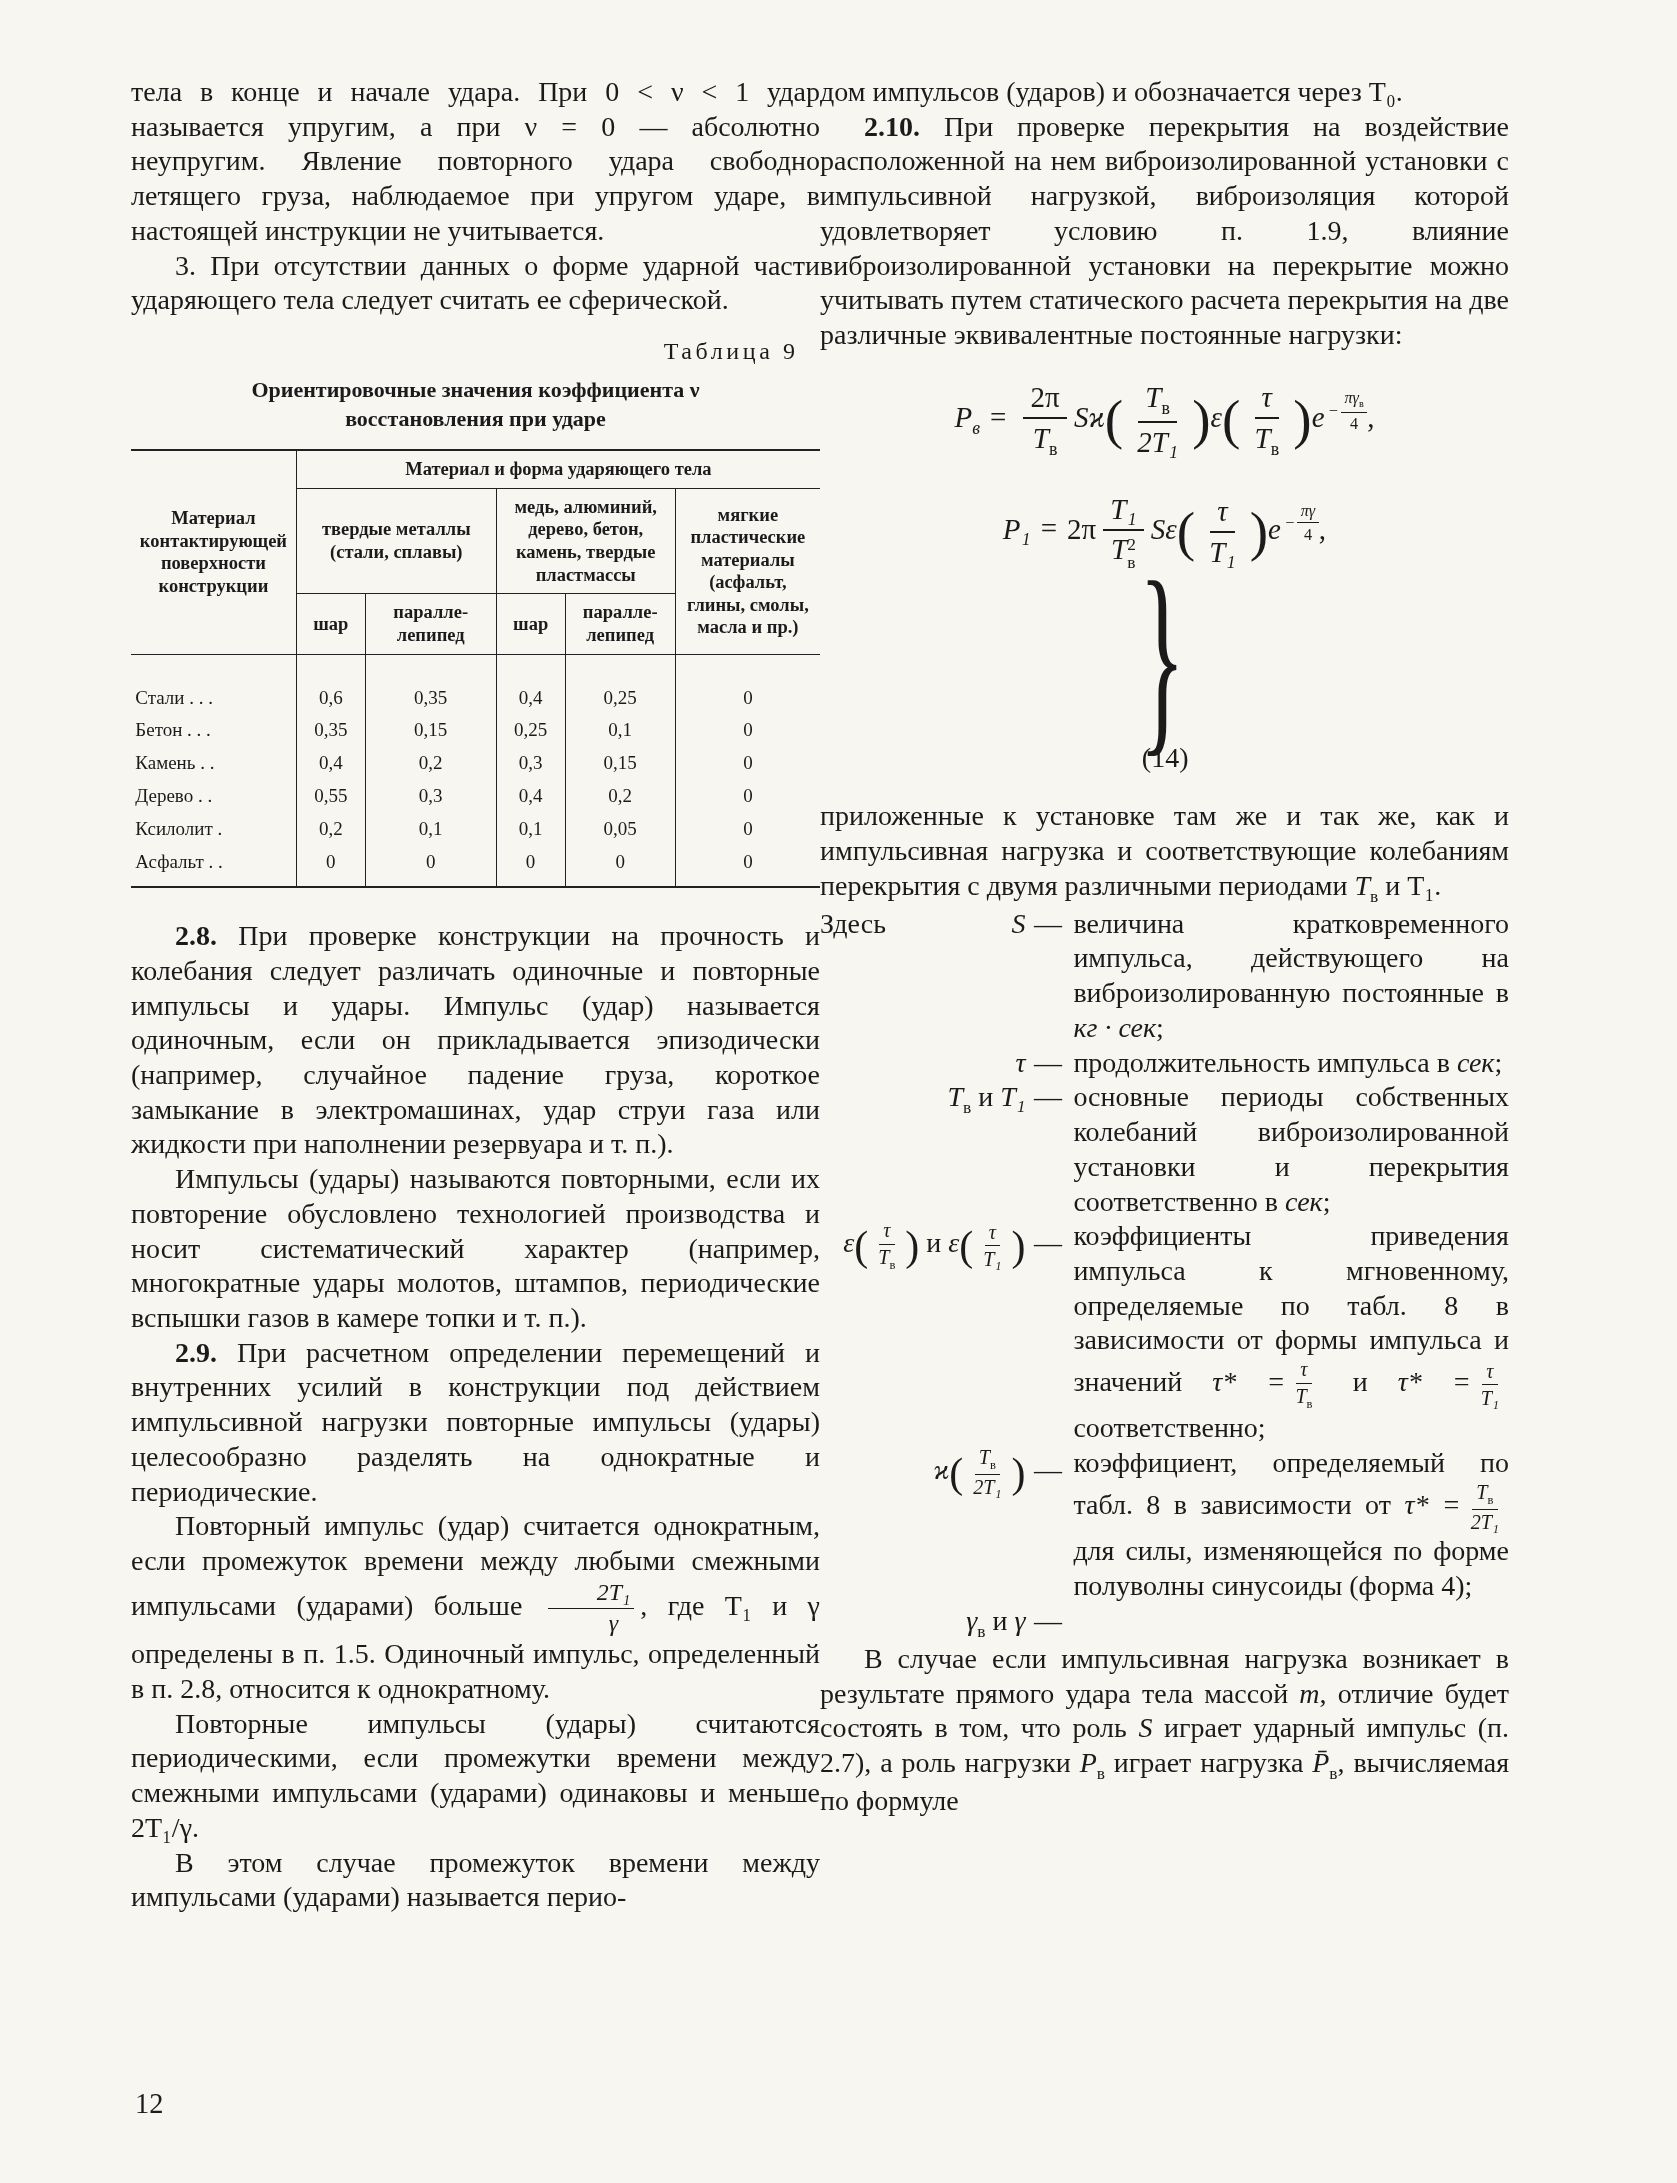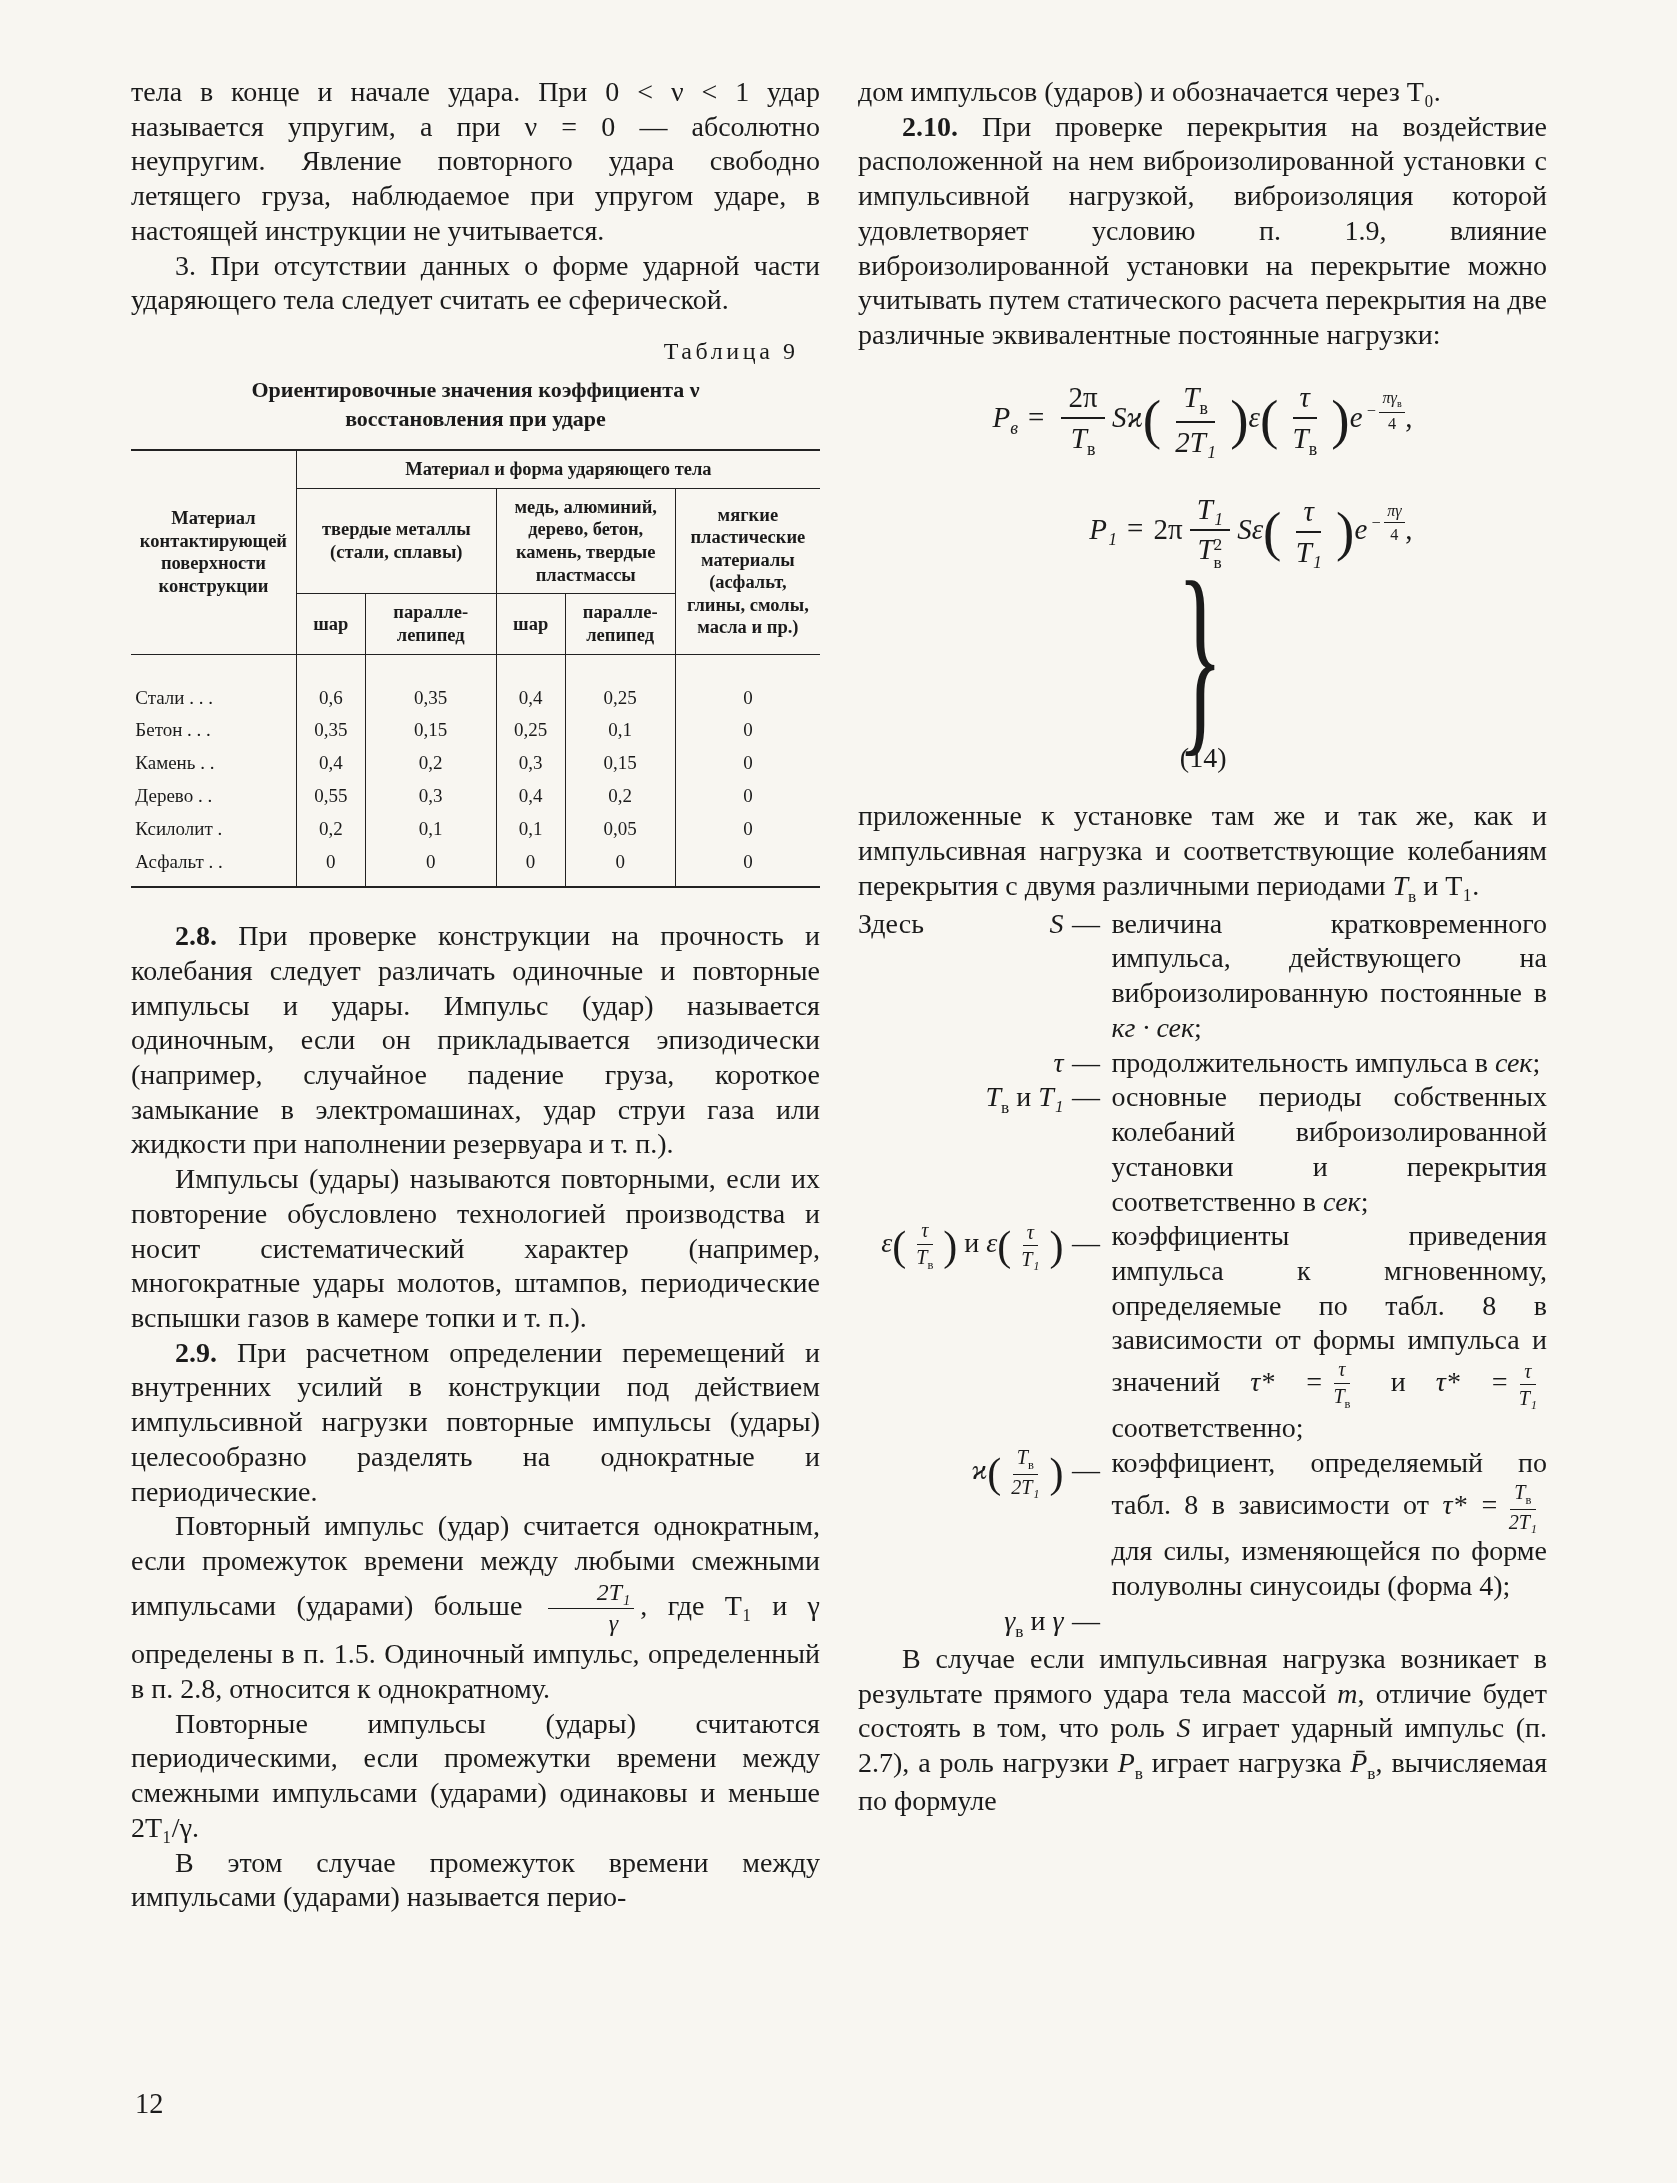--- a/index.html
+++ b/index.html
@@ -2,21 +2,21 @@
 <html style="font-size:11.4px"><head>
 <meta charset="utf-8">
 <style>
   html,body { margin:0; padding:0; }
   body {
     width:1678px; height:2183px; position:relative;
     background:#f8f6f1; color:#1b1b1b;
     font-family:"Liberation Serif", serif;
   }
   .page { position:absolute; inset:0; overflow:hidden; }
-  .content { position:absolute; left:131px; top:75px; width:1416px; display:flex; gap:38px; }
+  .content { position:absolute; left:131px; top:75px; width:1416px; display:flex; }
   .col { width:689px; font-size:28px; line-height:1.24; text-align:justify; }
   p { margin:0; text-indent:44px; }
   p.noind { text-indent:0; }
   b.pn { font-weight:bold; }
   .it { font-style:italic; }
   sub { font-size:0.62em; }
   sup { font-size:0.62em; }
 
   
   .tbl-caption { text-align:right; letter-spacing:3.6px; font-size:24px; margin:18.5px 21.3px 10px 0; }
@@ -41,21 +41,21 @@
   .frac .fd { padding:2.8px 7.1px 0; }
   .frac.inl { font-size:0.72em; margin:0 5.7px; }
   .frac.inl .fn { border-bottom-width:1.4px; padding:0 4.3px 1.4px; }
   .frac.inl .fd { padding:1.4px 4.3px 0; }
   .frac.big { font-size:0.85em; }
 
   
   .fwrap { display:flex; align-items:center; margin:28.4px 0 23px;flex-direction:column; }
   .flines { flex:1; }
   .fline { text-align:center; font-size:29px; line-height:1; }
-  .fline + .fline { margin-top:33px;text-align:right; }
+  .fline + .fline { margin-top:33px; }
   .op { padding:0 10px; }
   .bp { font-size:190%; font-weight:300; vertical-align:middle; line-height:0; }
   .bp2 { font-size:150%; font-weight:300; vertical-align:middle; line-height:0; }
   .expo { display:inline-flex; align-items:center; vertical-align:super; font-size:0.56em; margin-left:4.3px; line-height:1; }
   .expo .frac { margin:0 0 0 2.8px; }
   .expo .frac .fn { border-bottom-width:1.4px; padding:0 3.6px 2.1px; }
   .expo .frac .fd { padding:2.1px 3.6px 0; }
   .ss { display:inline-flex; flex-direction:column; align-items:flex-start; vertical-align:middle; font-size:0.6em; line-height:1.05; }
   .ss sup, .ss sub { font-size:1em; vertical-align:baseline; position:static; }
   .fbrace { font-size:213px; line-height:0.8; font-weight:100; transform:scaleX(0.45); margin-left:-4.3px; }

